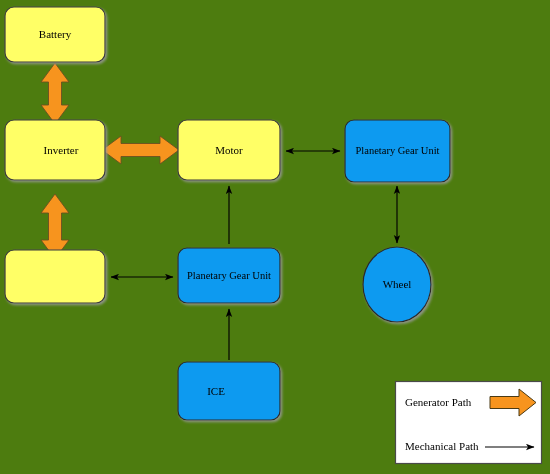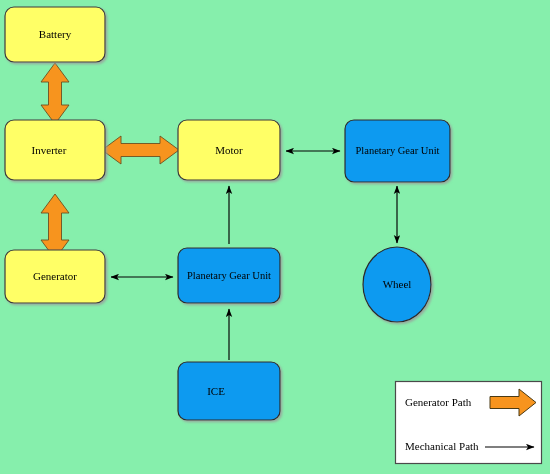--- a/index.html
+++ b/index.html
@@ -5,21 +5,21 @@
 <style>
   html, body {
     margin: 0;
     padding: 0;
     background: #ffffff;
   }
   #diagram-root {
     position: relative;
     width: 550px;
     height: 474px;
-    background: #86efac;
+    background: #4d7c0f;
     font-family: "Liberation Serif", "DejaVu Serif", serif;
     overflow: hidden;
   }
   #svg-layer {
     position: absolute;
     left: 0;
     top: 0;
     width: 550px;
     height: 474px;
   }
@@ -126,23 +126,22 @@
       <path d="M490,396.5 L519,396.5 L519,389 L536,402.5 L519,416 L519,408.5 L490,408.5 Z" fill="#f7941e" stroke="#4a3a14" stroke-width="1" stroke-linejoin="round"></path>
     </g>
 
     <g>
       <line x1="485" y1="447" x2="534" y2="447" stroke="#000000" stroke-width="1.15" marker-end="url(#mech-head)"></line>
     </g>
   </svg>
 
   <div class="node-label" style="left:5px; top:7px; width:100px; height:55px;">Battery</div>
 
-  <div class="node-label" style="left:3px; top:120px; width:92px; height:60px;">Inverter</div>
+  <div class="node-label" style="left:15px; top:120px; width:92px; height:60px;">Inverter</div>
 
-  <div class="node-label" style="left:5px; top:250px; width:100px; height:53px;">Generator</div>
 
   <div class="node-label" style="left:178px; top:120px; width:102px; height:60px;">Motor</div>
 
   <div class="node-label" style="left:345px; top:120px; width:105px; height:62px; font-size:10.5px;">Planetary Gear Unit</div>
 
   <div class="node-label" style="left:178px; top:248px; width:102px; height:55px; font-size:10.5px;">Planetary Gear Unit</div>
 
   <div class="node-label" style="left:165px; top:362px; width:102px; height:58px;">ICE</div>
 
   <div class="node-label" style="left:363px; top:247px; width:68px; height:75px;">Wheel</div>

